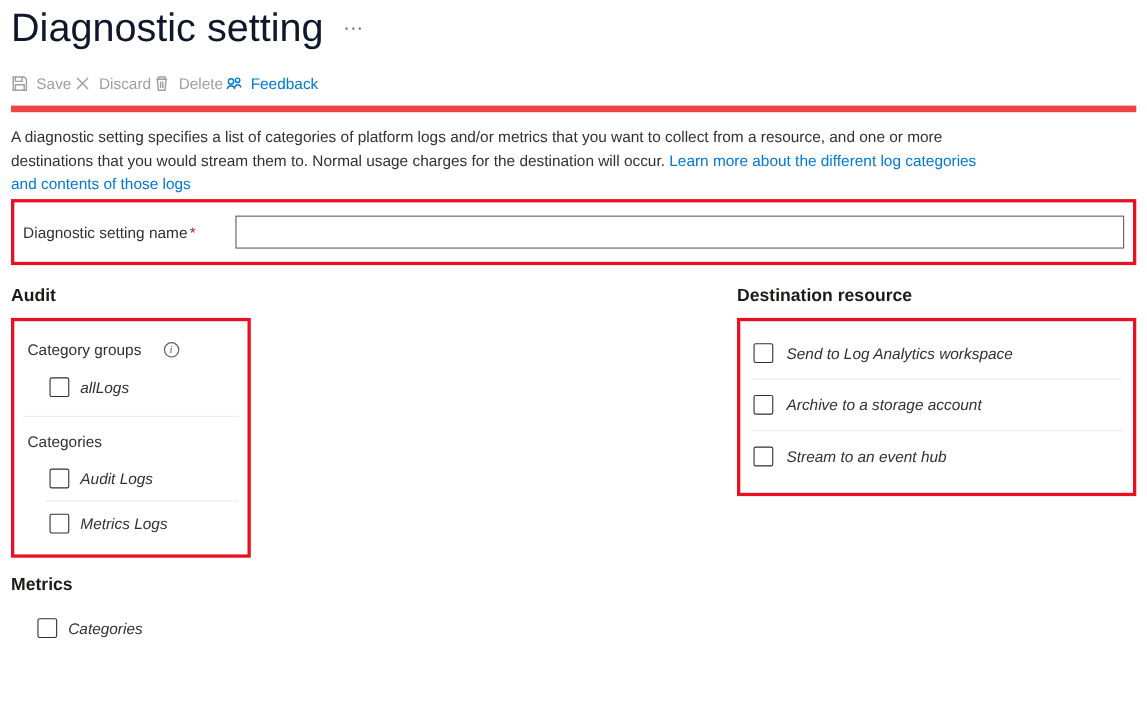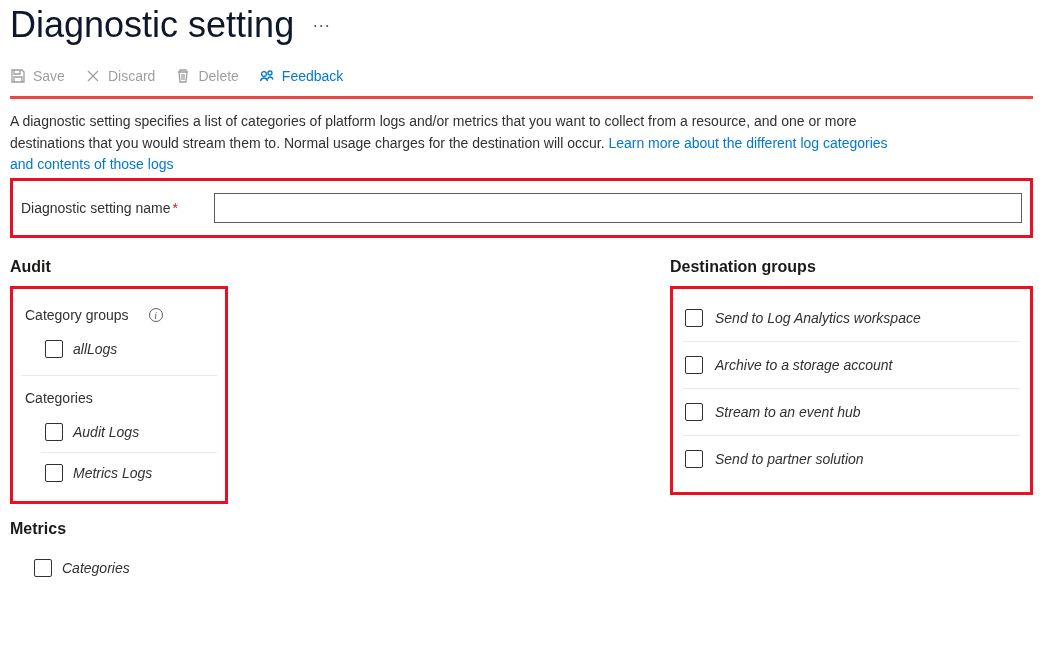--- a/index.html
+++ b/index.html
@@ -9,23 +9,23 @@
     font-size: 14px;
     color: #323130;
     background: #fff;
   }
   .page { padding: 0 10px 40px 10px; width: 1043px; }
   .header-row { display: flex; align-items: center; gap: 18px; padding: 4px 0 14px 0; }
   h1.page-title { font-size: 36px; font-weight: 400; margin: 0; color: #0f172a; }
   .context-dots { color: #605e5c; font-size: 18px; letter-spacing: 0; }
 
   .toolbar {
-    display: flex; align-items: center; gap: 20px;
+    display: flex; align-items: center; gap: 2px;
     padding: 6px 0 10px 0;
-    border-bottom: 3px solid #ef4444;
+    border-bottom: 6px solid #ef4444;
   }
   .toolbar-btn {
     display: inline-flex; align-items: center; gap: 7px;
     background: none; border: none; padding: 2px 0;
     font-size: 14px; font-family: inherit; cursor: pointer;
   }
   .toolbar-btn svg { width: 16px; height: 16px; flex-shrink: 0; }
   .toolbar-btn.disabled { color: #a19f9d; cursor: default; }
   .toolbar-btn.disabled svg { stroke: #a19f9d; fill: none; }
   .toolbar-btn.feedback { color: #0078d4; }
@@ -169,35 +169,31 @@
       <div class="section-title">Metrics</div>
       <div class="metrics-list">
         <div class="check-row">
           <div class="checkbox"></div>
           <span class="check-label">Categories</span>
         </div>
       </div>
     </div>
 
     <div class="col-right">
-      <div class="section-title">Destination groups</div>
+      <div class="section-title">Destination resource</div>
       <div class="dest-box highlight-red">
         <div class="dest-row">
           <div class="checkbox"></div>
           <span class="check-label">Send to Log Analytics workspace</span>
         </div>
         <div class="dest-row">
           <div class="checkbox"></div>
           <span class="check-label">Archive to a storage account</span>
         </div>
         <div class="dest-row">
           <div class="checkbox"></div>
           <span class="check-label">Stream to an event hub</span>
         </div>
-        <div class="dest-row">
-          <div class="checkbox"></div>
-          <span class="check-label">Send to partner solution</span>
-        </div>
       </div>
     </div>
   </div>
 
 </div>
 
 </body></html>

